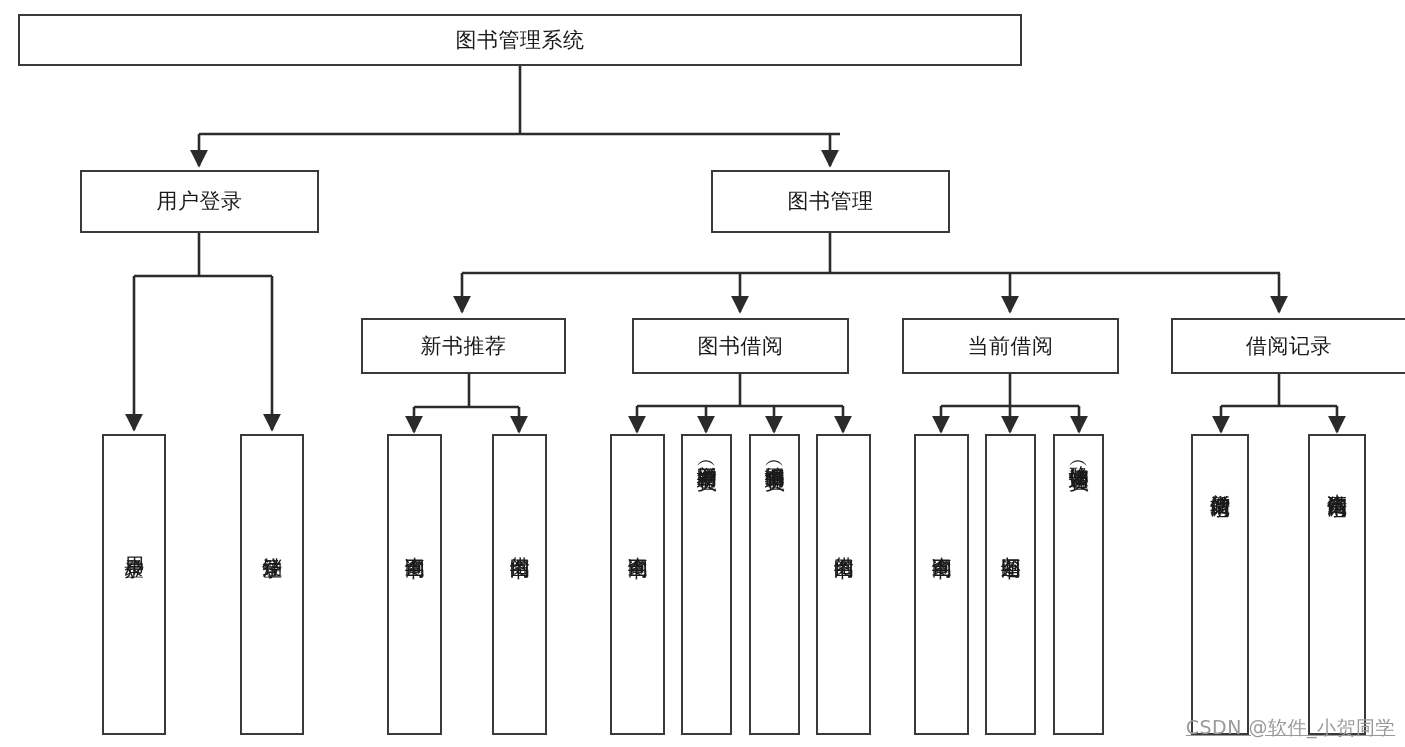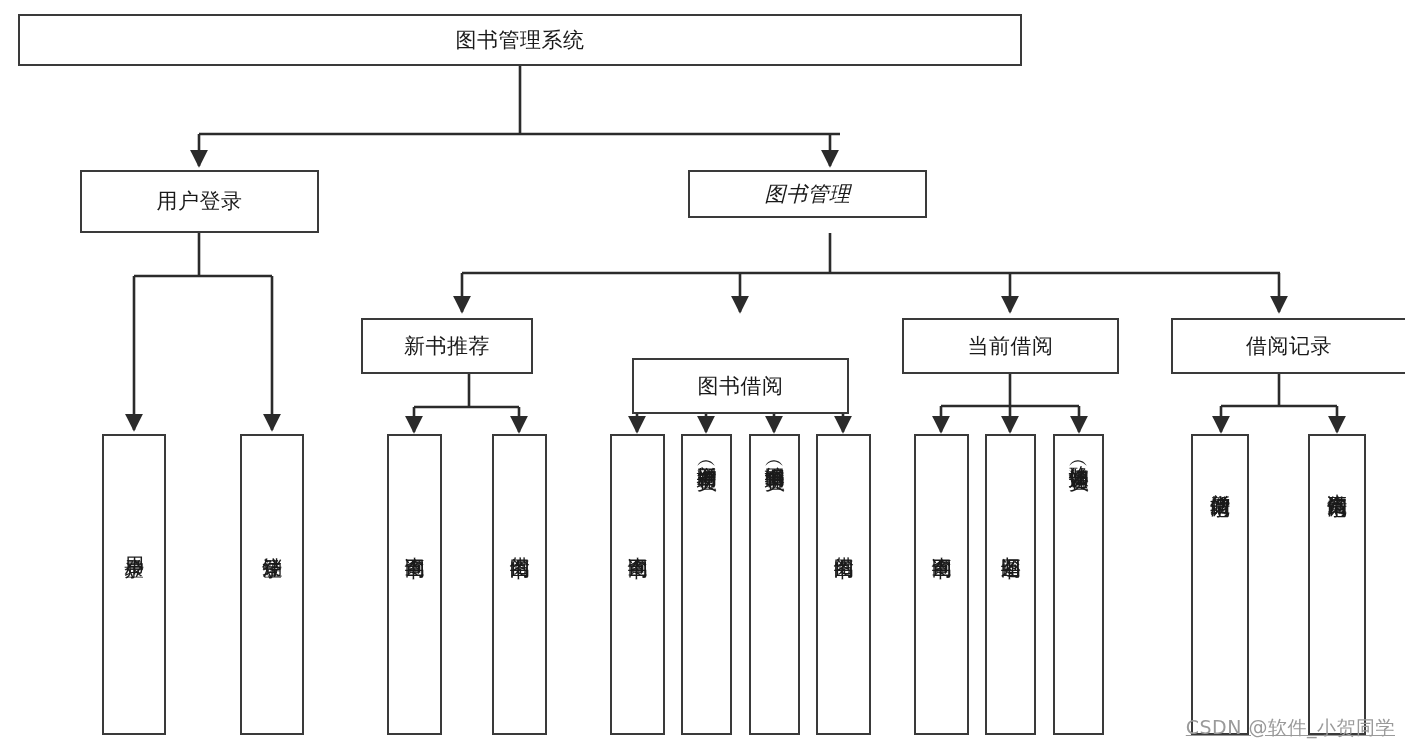--- a/index.html
+++ b/index.html
@@ -129,29 +129,29 @@
   </svg>
 
   <div class="node" style="left:18px; top:14px; width:1004px; height:52px;">
     <span class="label">图书管理系统</span>
   </div>
 
   <div class="node" style="left:80px; top:170px; width:239px; height:63px;">
     <span class="label">用户登录</span>
   </div>
 
-  <div class="node" style="left:688px; top:170px; width:239px; height:48px;font-style:italic;">
+  <div class="node" style="left:711px; top:170px; width:239px; height:63px;">
     <span class="label">图书管理</span>
   </div>
 
-  <div class="node" style="left:361px; top:318px; width:172px; height:56px;">
+  <div class="node" style="left:361px; top:318px; width:205px; height:56px;">
     <span class="label">新书推荐</span>
   </div>
 
-  <div class="node" style="left:632px; top:318px; width:217px; height:56px;margin-top:40px;">
+  <div class="node" style="left:632px; top:318px; width:217px; height:56px;">
     <span class="label">图书借阅</span>
   </div>
 
   <div class="node" style="left:902px; top:318px; width:217px; height:56px;">
     <span class="label">当前借阅</span>
   </div>
 
   <div class="node" style="left:1171px; top:318px; width:236px; height:56px;">
     <span class="label">借阅记录</span>
   </div>

